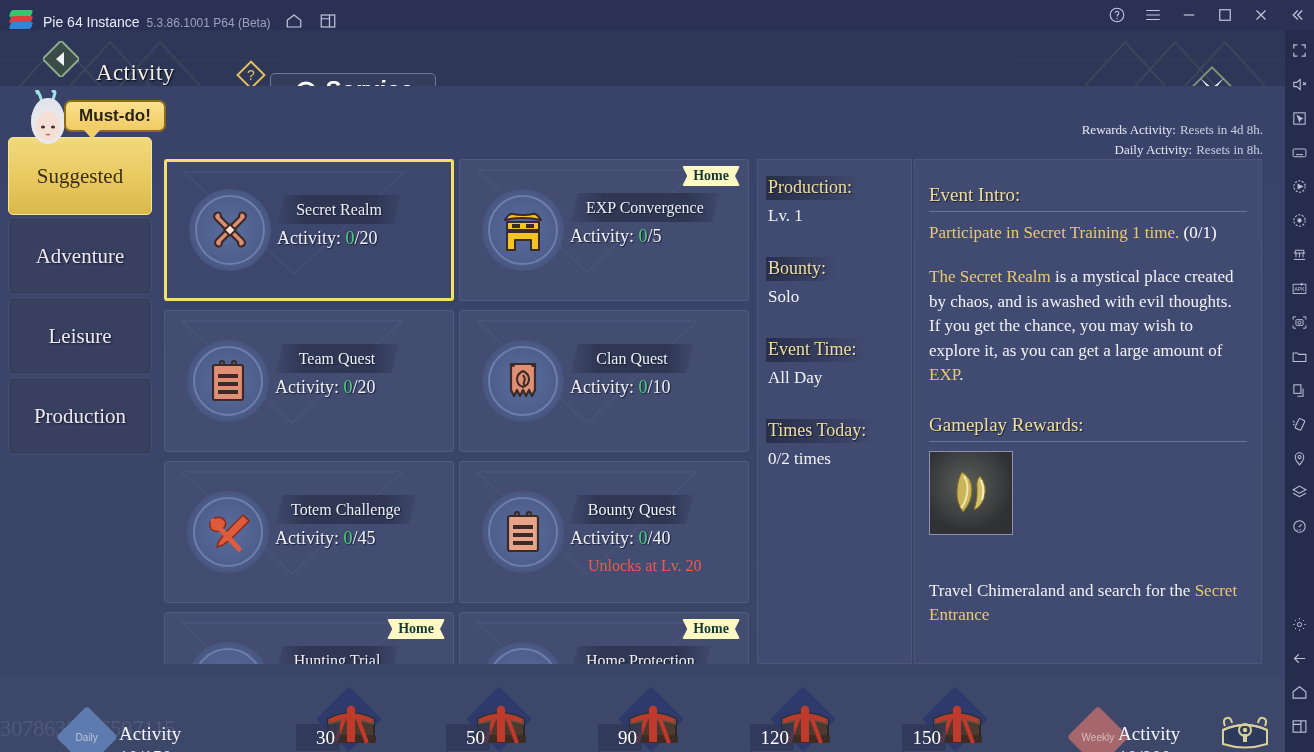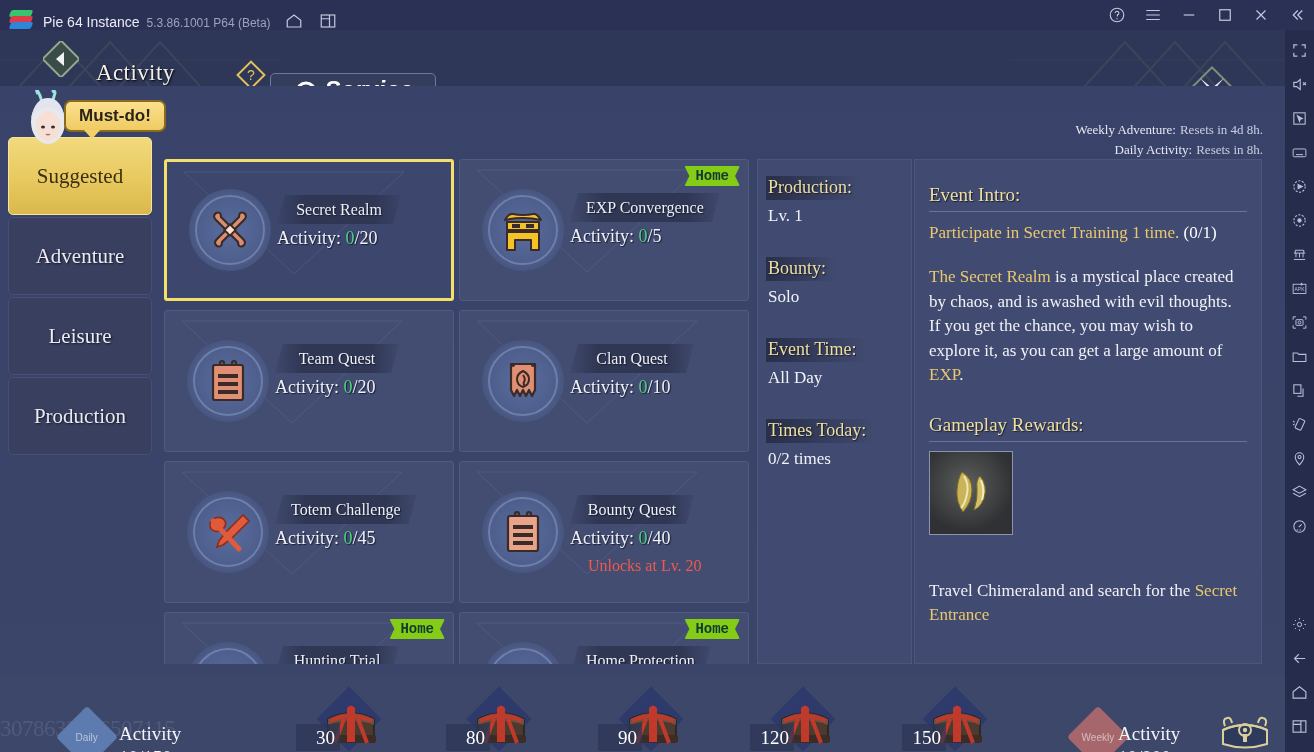--- a/index.html
+++ b/index.html
@@ -168,22 +168,22 @@
     font-size: 18px; color: #f0f1f7; white-space: nowrap;
     text-shadow: 1px 1px 1px #1a1f36;
   }
   .cact .num { color: #4bd07f; }
   .clock {
     position: absolute; left: 128px; top: 95px;
     font-size: 16px; color: #f05a4e; white-space: nowrap;
   }
   .homebadge {
     position: absolute; right: 8px; top: 6px; height: 20px; padding: 0 11px;
-    background: #84cc16; color: #123a32; border-radius: 2px;
-    font-family: Liberation Mono, monospace; font-weight: bold; font-size: 14px;
+    background: #fef9c3; color: #123a32; border-radius: 2px;
+    font-family: Liberation Serif, serif; font-weight: bold; font-size: 14px;
     display: flex; align-items: center;
     clip-path: polygon(0 0, 100% 0, calc(100% - 5px) 50%, 100% 100%, 0 100%, 5px 50%);
   }
 
   
   .condcol {
     position: absolute; left: 757px; top: 73px; width: 155px; height: 505px;
     background: #414a70; border: 1px solid #4d5678;
     padding: 16px 0 0 8px;
   }
@@ -412,21 +412,21 @@
           <path d="M14 14 L26 24 L38 14 L28 26 L38 38 L26 28 L14 38 L24 26 Z" fill="#eef1f6"></path>
           <circle cx="26" cy="26" r="2.2" fill="#8e98b0"></circle>
         </svg>
       </div>
     </div>
 
     <div class="gbody">
 
       <div class="reset-info">
         <div class="row">
-          <span class="reset-lbl">Weekly Adventure:</span>
+          <span class="reset-lbl">Rewards Activity:</span>
           <span class="reset-val">Resets in 4d 8h.</span>
         </div>
         <div class="row">
           <span class="reset-lbl">Daily Activity:</span>
           <span class="reset-val">Resets in 8h.</span>
         </div>
       </div>
 
       <div class="tabs">
         <div class="avatar-bubble">
@@ -660,21 +660,21 @@
     <div class="chest-node" style="left:446px;top:660px">
       <div class="chest-diamond"></div>
       <svg class="tchest" viewBox="0 0 58 50">
         <path d="M6 20 q23 -12 46 0 v18 q-23 9 -46 0z" fill="#4b3a30" stroke="#2b1f19" stroke-width="1.5"></path>
         <path d="M6 20 q23 -12 46 0 v6 q-23 -9 -46 0z" fill="#6a5142"></path>
         <rect x="4" y="36" width="50" height="8" rx="2" fill="#3b2d25"></rect>
         <path d="M25 9 q4 -5 8 0 v34 h-8z" fill="#c1392b"></path>
         <path d="M8 22 q20 -10 42 0" fill="none" stroke="#c1392b" stroke-width="4"></path>
         <path d="M13 44 L22 20 M45 44 L36 20" stroke="#c1392b" stroke-width="4" fill="none"></path>
       </svg>
-      <div class="chest-num">80</div>
+      <div class="chest-num">50</div>
     </div>
     <div class="chest-node" style="left:598px;top:660px">
       <div class="chest-diamond"></div>
       <svg class="tchest" viewBox="0 0 58 50">
         <path d="M6 20 q23 -12 46 0 v18 q-23 9 -46 0z" fill="#4b3a30" stroke="#2b1f19" stroke-width="1.5"></path>
         <path d="M6 20 q23 -12 46 0 v6 q-23 -9 -46 0z" fill="#6a5142"></path>
         <rect x="4" y="36" width="50" height="8" rx="2" fill="#3b2d25"></rect>
         <path d="M25 9 q4 -5 8 0 v34 h-8z" fill="#c1392b"></path>
         <path d="M8 22 q20 -10 42 0" fill="none" stroke="#c1392b" stroke-width="4"></path>
         <path d="M13 44 L22 20 M45 44 L36 20" stroke="#c1392b" stroke-width="4" fill="none"></path>

